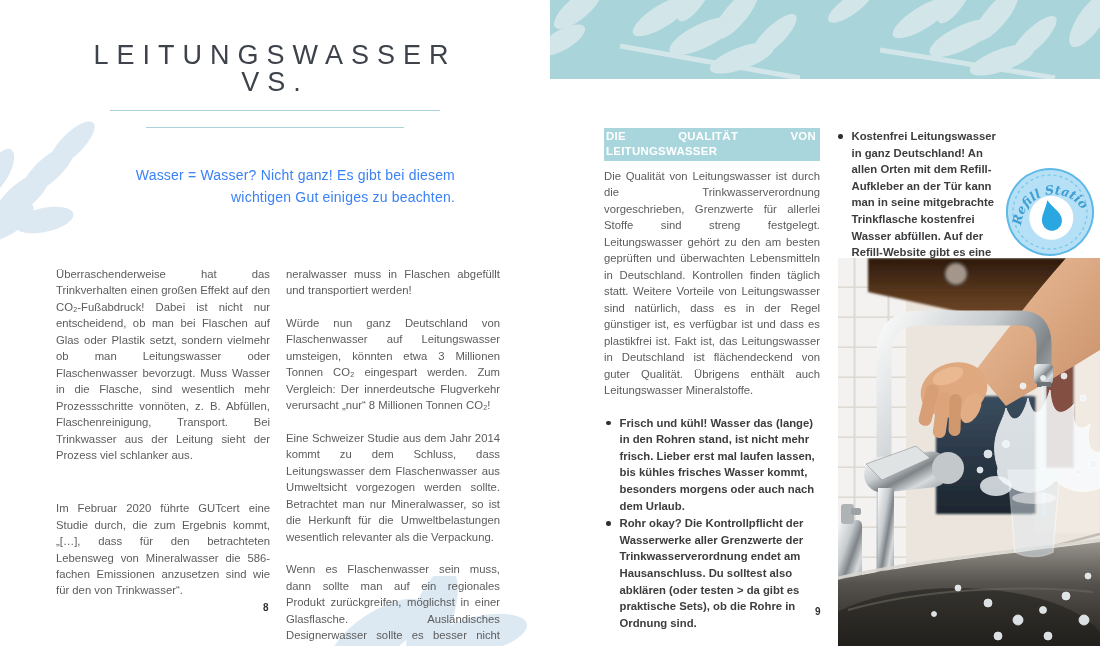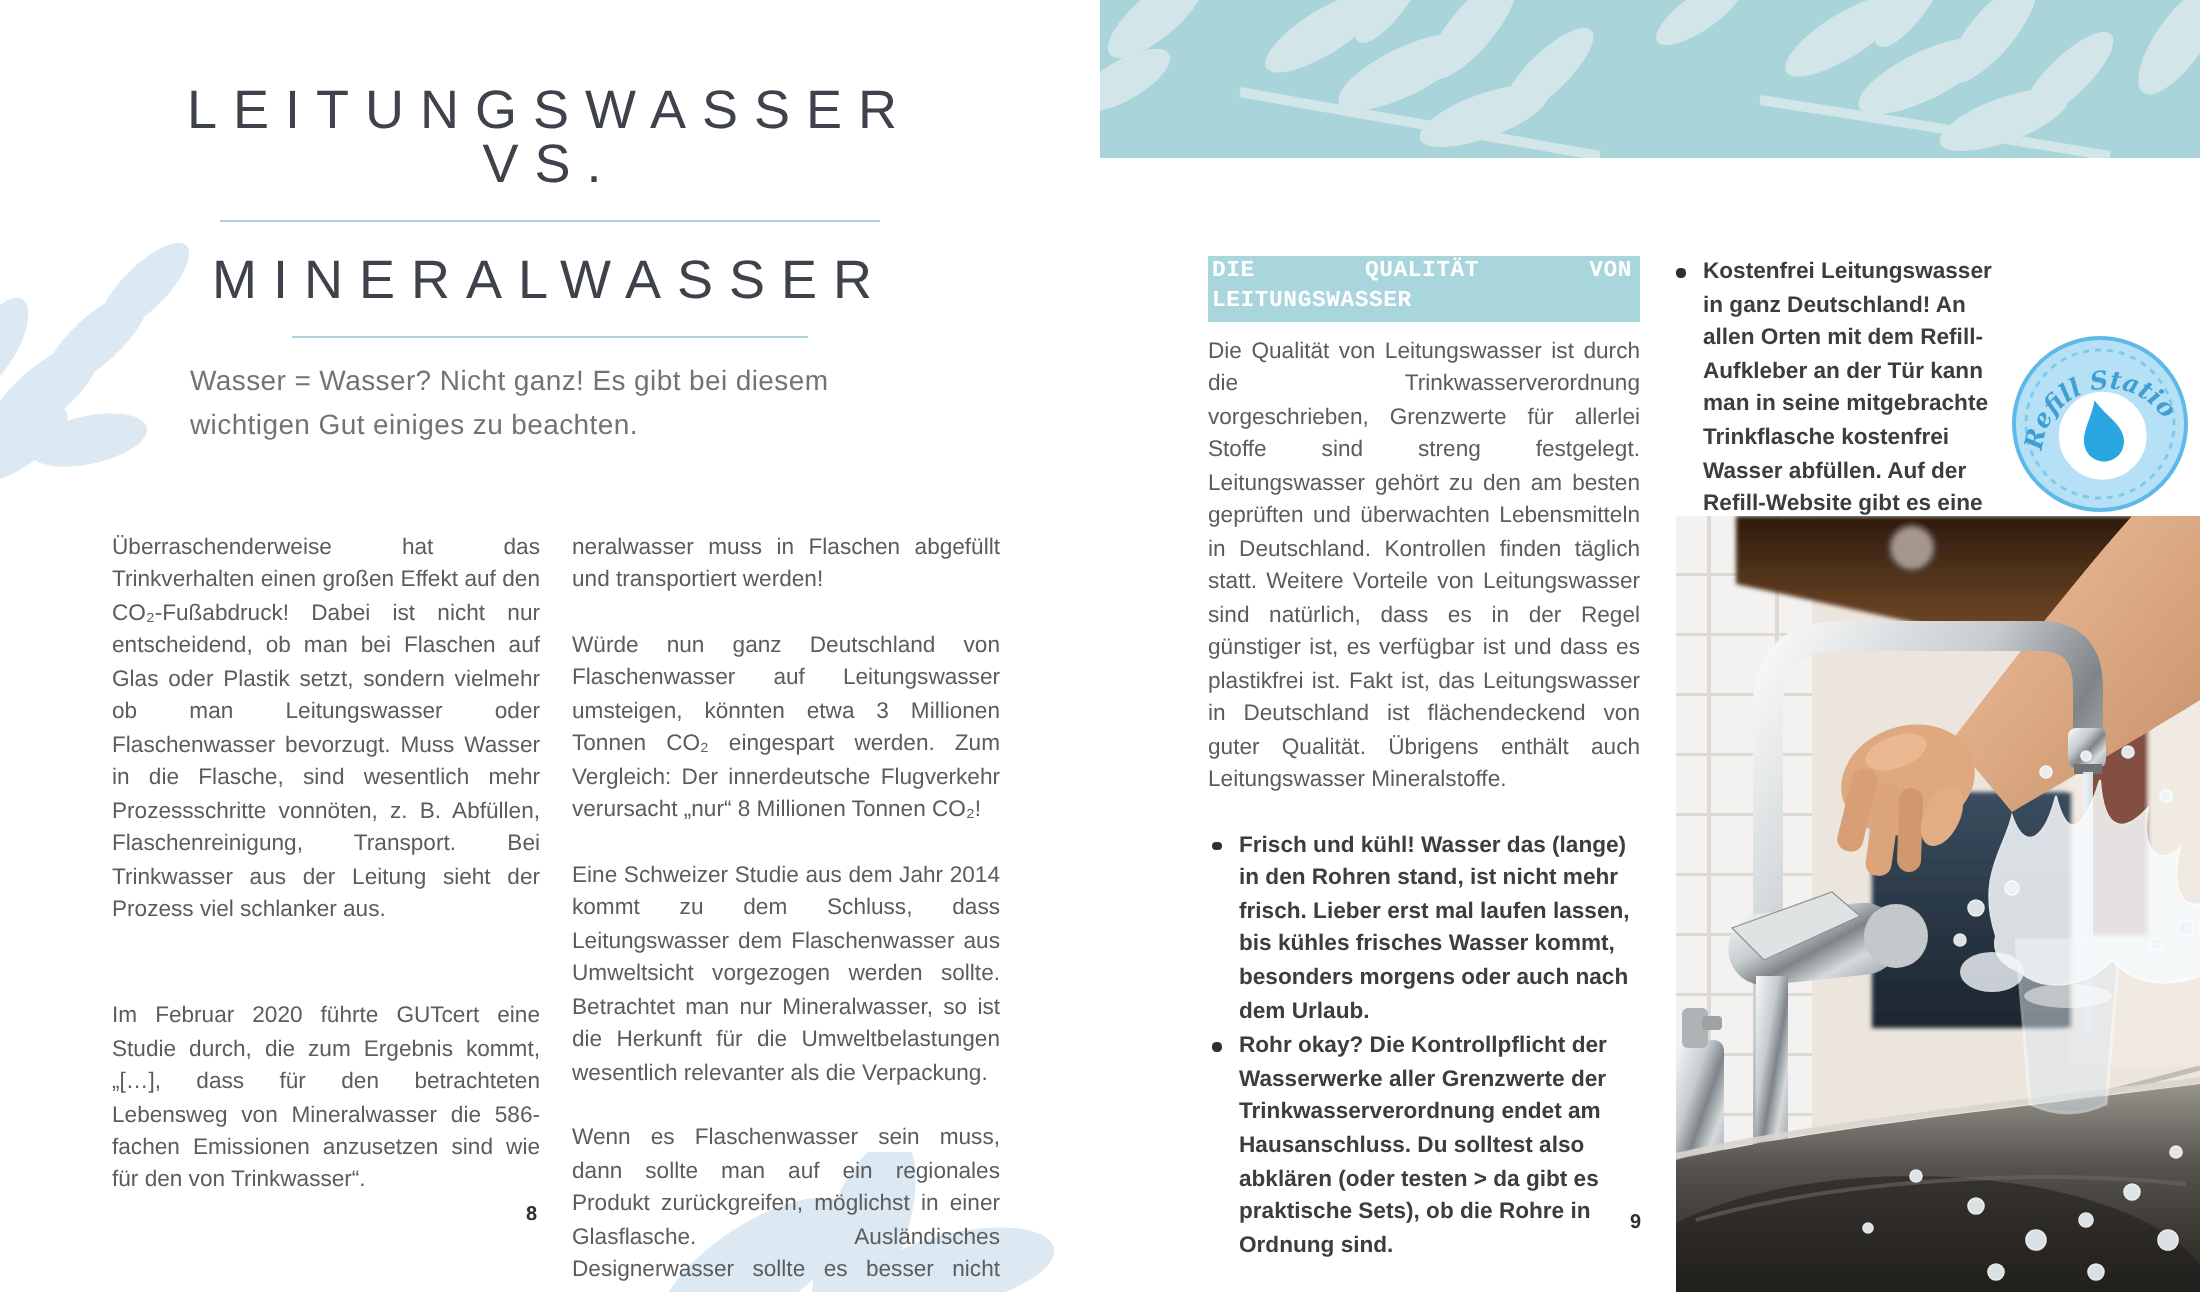--- a/index.html
+++ b/index.html
@@ -10,30 +10,30 @@
   }
   
   .teal-band { position:absolute; left:550px; top:0; width:550px; height:79px; background:#a8d4da; overflow:hidden; }
   .leaf-left { position:absolute; left:-8px; top:100px; width:125px; height:145px; }
   .leaf-bottom { position:absolute; left:300px; top:576px; width:245px; height:70px; }
   
   .title-block { position:absolute; left:55px; top:42px; width:440px; text-align:center; }
   .title-line { font-size:27px; font-weight:400; letter-spacing:8px; color:#3e434b; line-height:1.0; }
   .title-rule { height:1px; background:#a9d2da; margin:14px auto 16px auto; }
   .rule1 { width:330px; } .rule2 { width:258px; margin-bottom:0; }
-  .subtitle { position:absolute; left:95px; top:180px; width:360px; text-align:left;
-    font-size:14px; line-height:1.55; color:#737373; letter-spacing:.2px; }
+  .subtitle { position:absolute; left:95px; top:165px; width:360px; text-align:right;
+    font-size:14px; line-height:1.55; color:#3b82f6; letter-spacing:.2px; }
   
   .col { position:absolute; font-size:11.3px; line-height:1.46; color:#5b5c5e; text-align:justify; }
   .colL1 { left:56px;  top:266px; width:214px; }
   .colL2 { left:286px; top:266px; width:214px; }
   .colR1 { left:604px; top:128px; width:216px; }
   .colR2 { left:836px; top:128px; width:246px; }
   .col p { margin-bottom:16px; }
-  .hl-head { margin-bottom:5px; line-height:1.35;font-family:Liberation Mono, monospace; }
+  .hl-head { margin-bottom:5px; line-height:1.35; }
   .hl-head span.hl {
     display:inline-block; background:#a9d6dd; color:#ffffff; font-weight:bold;
     font-size:11.4px; letter-spacing:.3px; padding:1px 4px 1px 2px; margin-bottom:2px;
   }
   .bullets { margin-top:2px; }
   .bullet { display:flex; margin-bottom:1px; }
   .bullet .dot { flex:none; width:4.5px; height:4.5px; border-radius:50%; background:#2e2f31; margin:6px 9px 0 2px; }
   .bullet .btxt, .cont { font-weight:bold; color:#3c3d3f; text-align:left; line-height:1.47; font-size:11.3px; }
   .cont { padding-left:15.5px; margin-bottom:1px; }
   
@@ -97,21 +97,20 @@
         <ellipse cx="78" cy="58" rx="55" ry="22" transform="rotate(-33 78 58)"></ellipse>
         <ellipse cx="132" cy="42" rx="52" ry="20" transform="rotate(-70 132 42)"></ellipse>
         <ellipse cx="180" cy="58" rx="48" ry="18" transform="rotate(-12 180 58)"></ellipse>
       </g>
     </svg>
   </div>
 
   <div class="title-block">
     <div class="title-line">LEITUNGSWASSER VS.</div>
     <div class="title-rule rule1"></div>
-    <div class="title-line">MINERALWASSER</div>
     <div class="title-rule rule2"></div>
   </div>
   <div class="subtitle">Wasser = Wasser? Nicht ganz! Es gibt bei diesem wichtigen Gut einiges zu beachten.</div>
 
   <div class="col colL1">
     <p>Überraschenderweise hat das Trinkverhalten einen großen Effekt auf den CO₂-Fußabdruck! Dabei ist nicht nur entscheidend, ob man bei Flaschen auf Glas oder Plastik setzt, sondern vielmehr ob man Leitungswasser oder Flaschenwasser bevorzugt. Muss Wasser in die Flasche, sind wesentlich mehr Prozessschritte vonnöten, z. B. Abfüllen, Flaschenreinigung, Transport. Bei Trinkwasser aus der Leitung sieht der Prozess viel schlanker aus.</p>
     <div class="hl-head">
       <br>
     </div>
     <p>Im Februar 2020 führte GUTcert eine Studie durch, die zum Ergebnis kommt, „[…], dass für den betrachteten Lebensweg von Mineralwasser die 586-fachen Emissionen anzusetzen sind wie für den von Trinkwasser“.</p>

